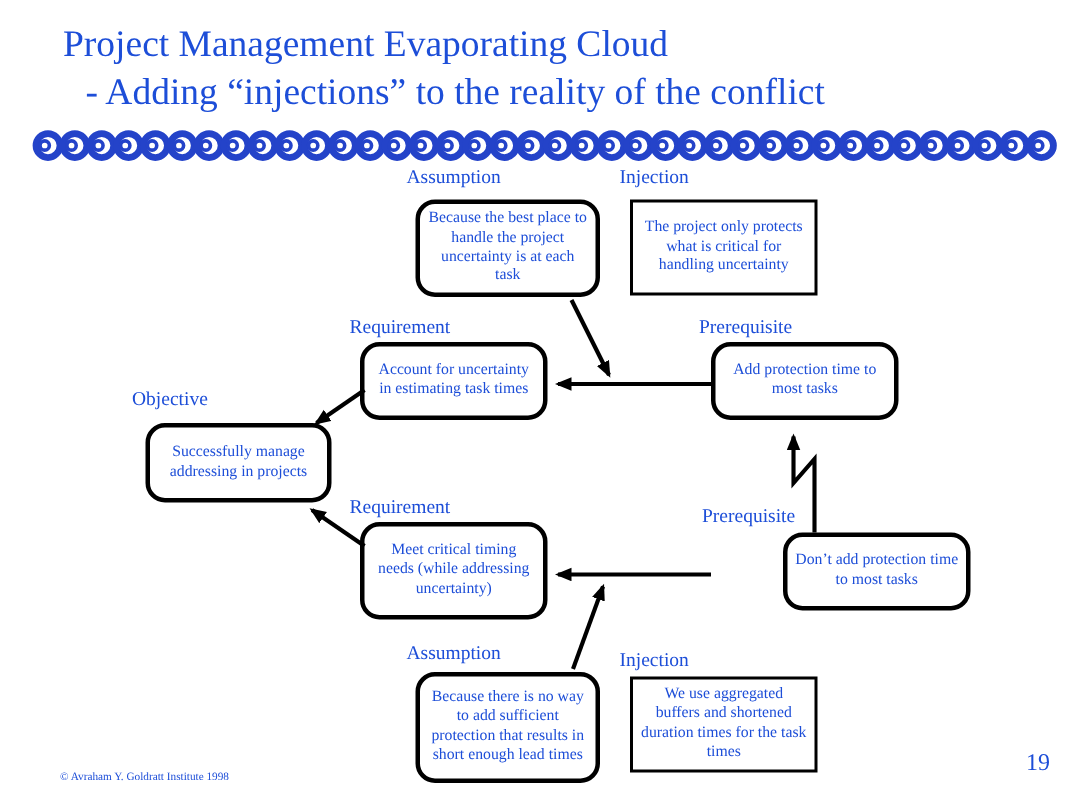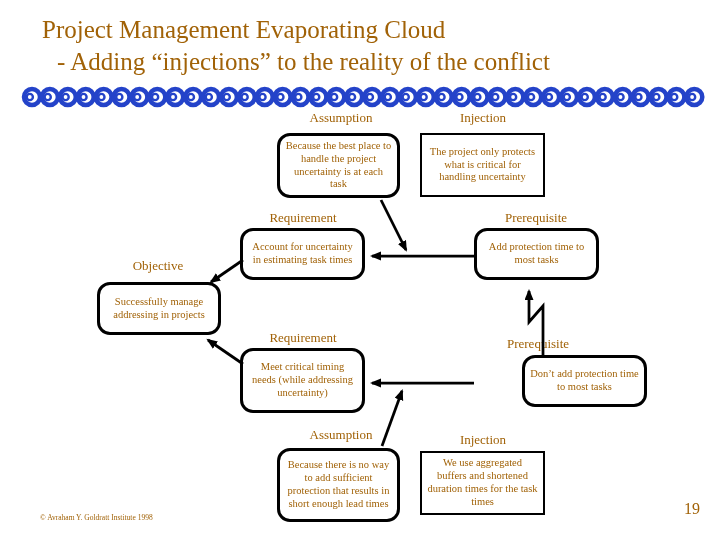--- a/index.html
+++ b/index.html
@@ -1,24 +1,24 @@
 <!DOCTYPE html>
 <html><head>
 <meta charset="utf-8">
 <style>
   html,body{margin:0;padding:0;background:#fff;}
   .slide{
     position:relative;width:720px;height:540px;background:#ffffff;
-    font-family:"Liberation Serif", serif;color:#a16207;overflow:hidden;
+    font-family:"Liberation Serif", serif;color:#1d4ed8;overflow:hidden;
   }
   .title-line1{position:absolute;left:42px;top:16px;font-size:25px;white-space:nowrap;}
   .title-line2{position:absolute;left:57px;top:48px;font-size:25px;white-space:nowrap;}
   .chain{position:absolute;left:0;top:85px;width:720px;height:24px;}
   .lbl{
-    position:absolute;width:140px;text-align:center;font-size:13px;white-space:nowrap;
+    position:absolute;width:140px;text-align:left;font-size:13px;white-space:nowrap;
   }
   .node{
     position:absolute;display:flex;align-items:center;justify-content:center;
     text-align:center;font-size:10.5px;line-height:1.22;background:#ffffff;
     border:2.5px solid #000;padding:2px 5px;box-sizing:border-box;
   }
   .rounded{border-radius:13px;border-width:3px;}
   .square{border-radius:0;}
   .arrows{position:absolute;left:0;top:0;width:720px;height:540px;pointer-events:none;}
   .footer-copyright{position:absolute;left:40px;top:513px;font-size:7.5px;white-space:nowrap;}

